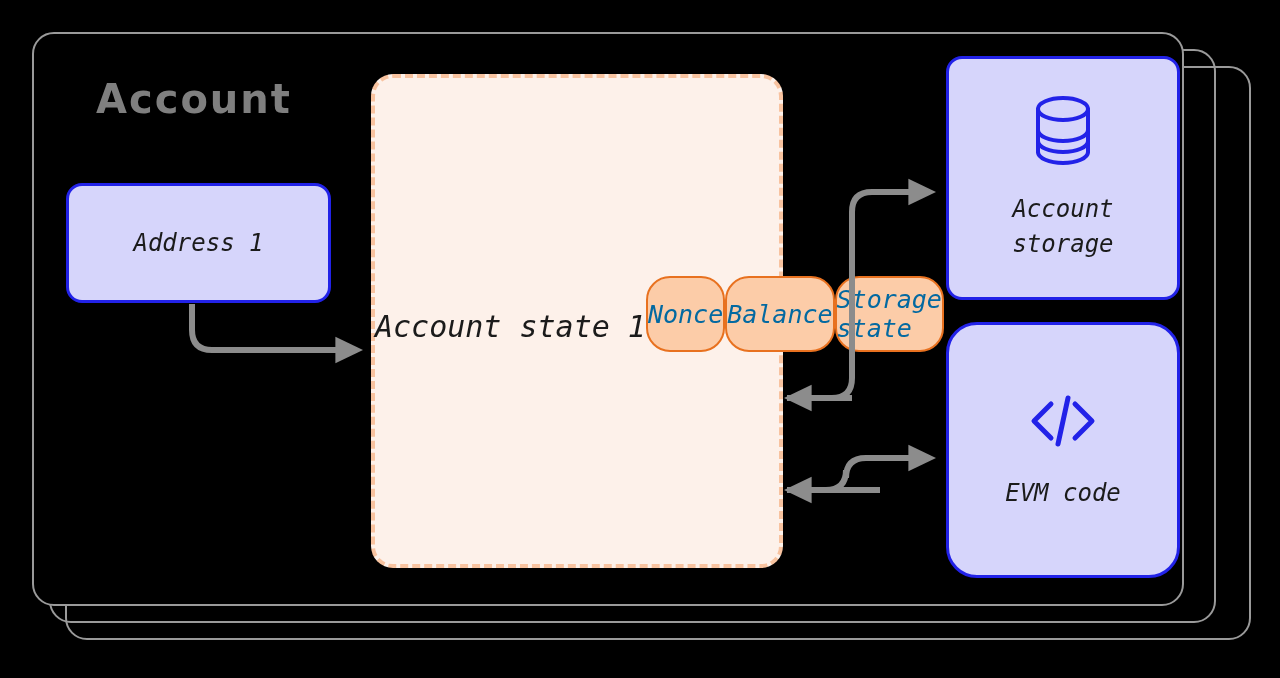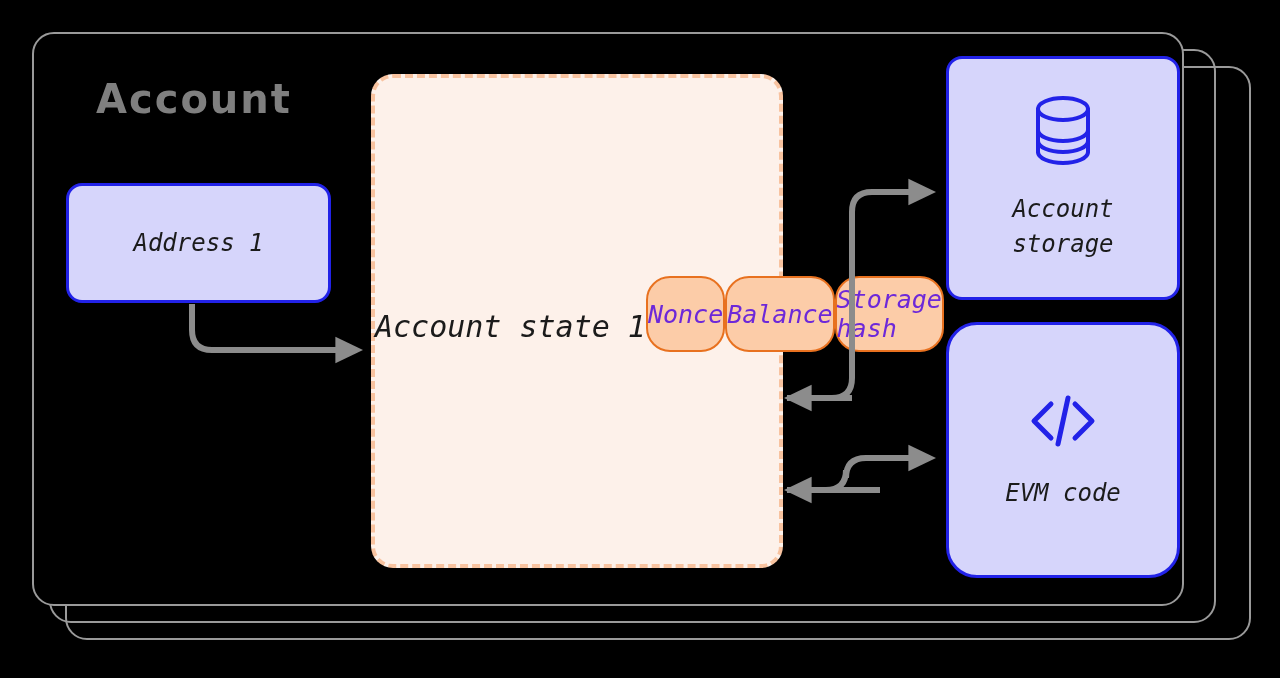--- a/index.html
+++ b/index.html
@@ -98,21 +98,21 @@
     box-sizing: border-box;
     background: #fccca8;
     border: 2px solid #e8711f;
     border-radius: 24px;
     display: flex;
     align-items: center;
     justify-content: center;
     font-family: "DejaVu Sans Mono", monospace;
     font-style: italic;
     font-size: 25px;
-    color: #6d28d9;
+    color: #0369a1;
   }
 
   
   #connectors {
     position: absolute;
     left: 0;
     top: 0;
     width: 1280px;
     height: 678px;
     pointer-events: none;
@@ -135,21 +135,21 @@
 
   <div id="state-panel">
     <div id="state-title">Account state 1</div>
     <div class="field-pill">
       <span>Nonce</span>
     </div>
     <div class="field-pill">
       <span>Balance</span>
     </div>
     <div class="field-pill">
-      <span>Storage hash</span>
+      <span>Storage state</span>
     </div>
   </div>
 
   <div class="blue-box" id="storage-box">
     <span class="box-icon">
       <svg width="64" height="74" viewBox="0 0 64 74" fill="none">
         <ellipse cx="32" cy="15" rx="25" ry="11" stroke="#2222e8" stroke-width="4"></ellipse>
         <path d="M7 15 V 58" stroke="#2222e8" stroke-width="4" stroke-linecap="round"></path>
         <path d="M57 15 V 58" stroke="#2222e8" stroke-width="4" stroke-linecap="round"></path>
         <path d="M7 58 a25 11 0 0 0 50 0" stroke="#2222e8" stroke-width="4" fill="none"></path>

